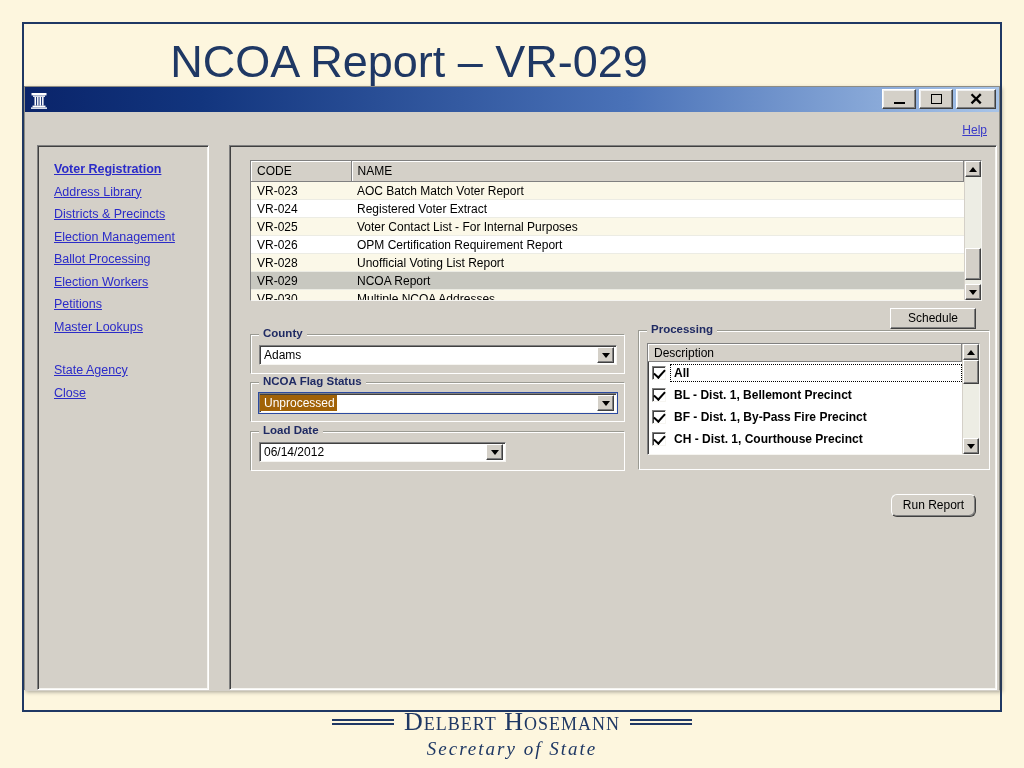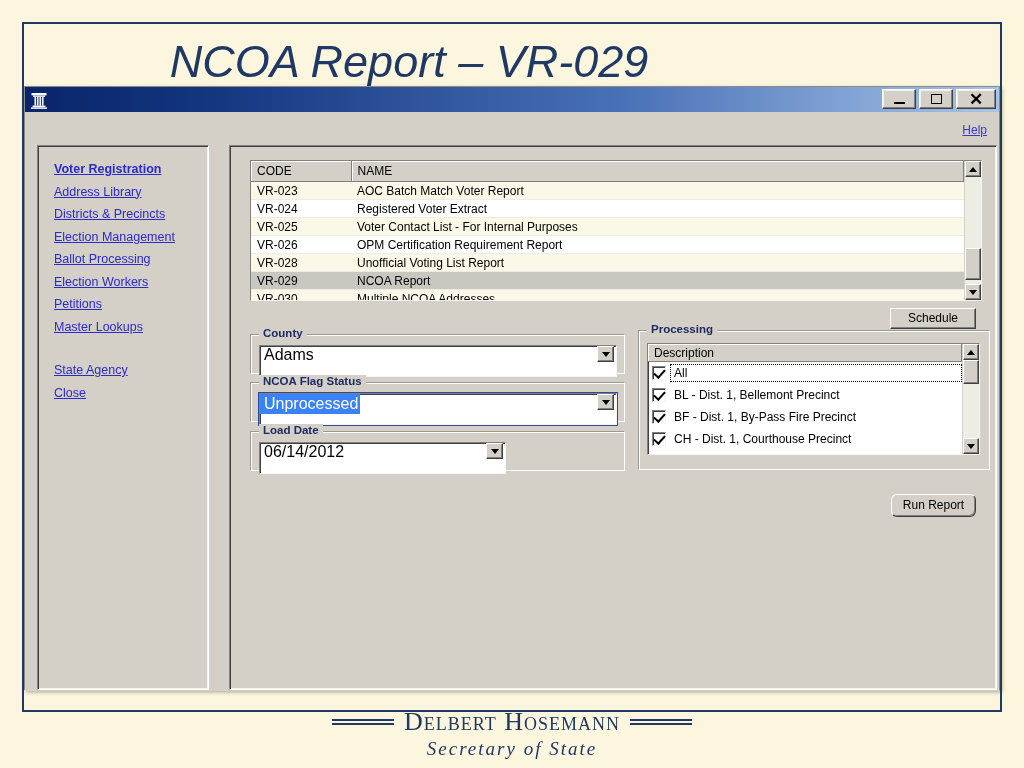--- a/index.html
+++ b/index.html
@@ -22,21 +22,20 @@
   }
 
   
   #slide-title{
     position:absolute; left:0; top:36px; width:818px;
     text-align:center;
     font-size:45px; color:#1F3864;
     letter-spacing:0px;
     font-family:"Liberation Sans", sans-serif;
     white-space:nowrap;
-    font-style:italic;
   }
 
   
   #app-window{
     position:absolute; left:24px; top:86px;
     width:976px; height:604px;
     background:#D4D0C8;
     border:1px solid #8D8C84;
     box-shadow:2px 2px 4px rgba(60,60,60,.45);
   }
@@ -237,36 +236,36 @@
     padding:0 4px;
     font-size:11.5px; font-weight:bold;
     color:#1F2A63;
     font-family:"Liberation Sans", sans-serif;
     white-space:nowrap;
   }
 
   
   .combo{
     position:absolute;
-    height:32px;
+    height:20px;
     background:#FFFFFF;
     border:1px solid #808080;
     border-right-color:#F6F5F1; border-bottom-color:#F6F5F1;
     box-shadow:inset 1px 1px 0 #404040;
-    display:flex; align-items:flex-start;
-    font-size:16px; color:#000;
+    display:flex; align-items:center;
+    font-size:12px; color:#000;
     font-family:"Liberation Sans", sans-serif;
   }
   .combo .combo-value{
     flex:1 1 auto;
     padding-left:4px;
     white-space:nowrap; overflow:hidden;
   }
   .combo .combo-value.selected-text{
-    background:#3b82f6; color:#FFFFFF;
+    background:#a16207; color:#FFFFFF;
     display:inline-block; flex:0 0 auto;
     padding:1px 2px 1px 4px;
     margin:0;
   }
   .combo-arrow{
     flex:0 0 17px; width:17px; height:16px;
     margin-right:2px;
     background:#D4D0C8;
     border:1px solid #FFFFFF;
     border-right-color:#404040; border-bottom-color:#404040;
@@ -323,21 +322,21 @@
     position:relative;
     cursor:default;
   }
   .chk.checked:after{
     content:"";
     position:absolute; left:3px; top:0px;
     width:5px; height:9px;
     border:solid #000; border-width:0 2px 2px 0;
     transform:rotate(42deg);
   }
-  .pl-label{ padding:1px 3px; }
+  .pl-label{ padding:1px 3px;font-weight:bold; }
 
   
   #footer{
     position:absolute; left:0; bottom:8px; width:1024px;
     text-align:center;
     color:#1F3864;
   }
   #footer-name-row{
     display:flex; align-items:center; justify-content:center;
     gap:10px;

